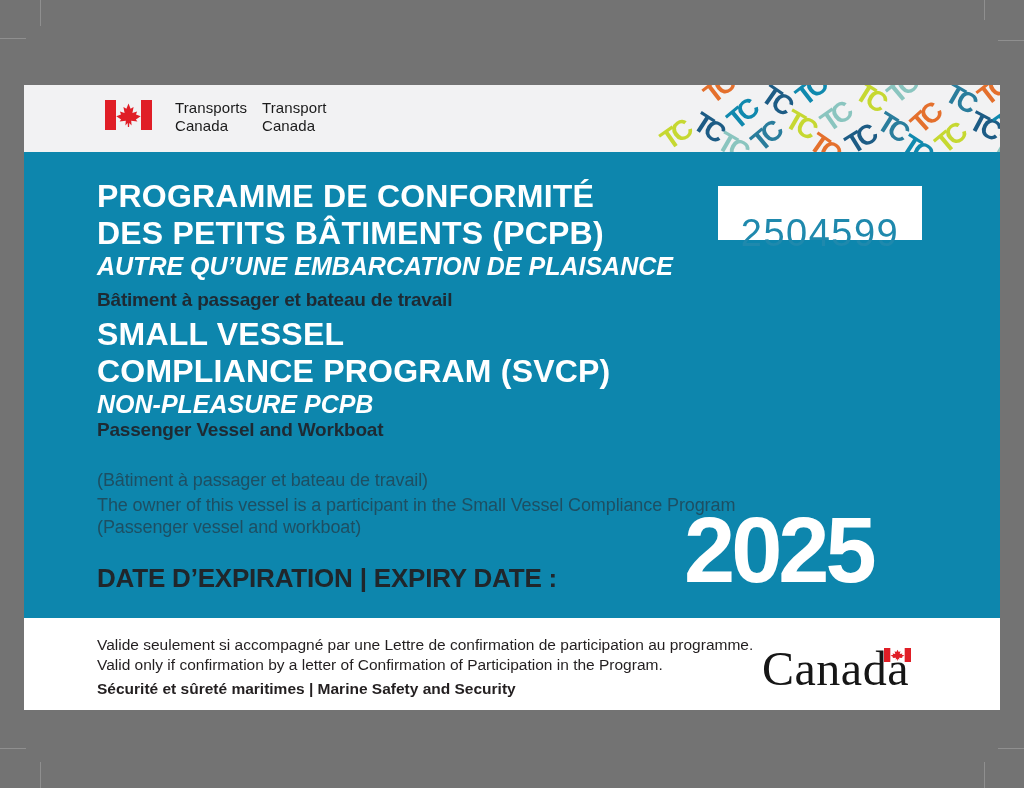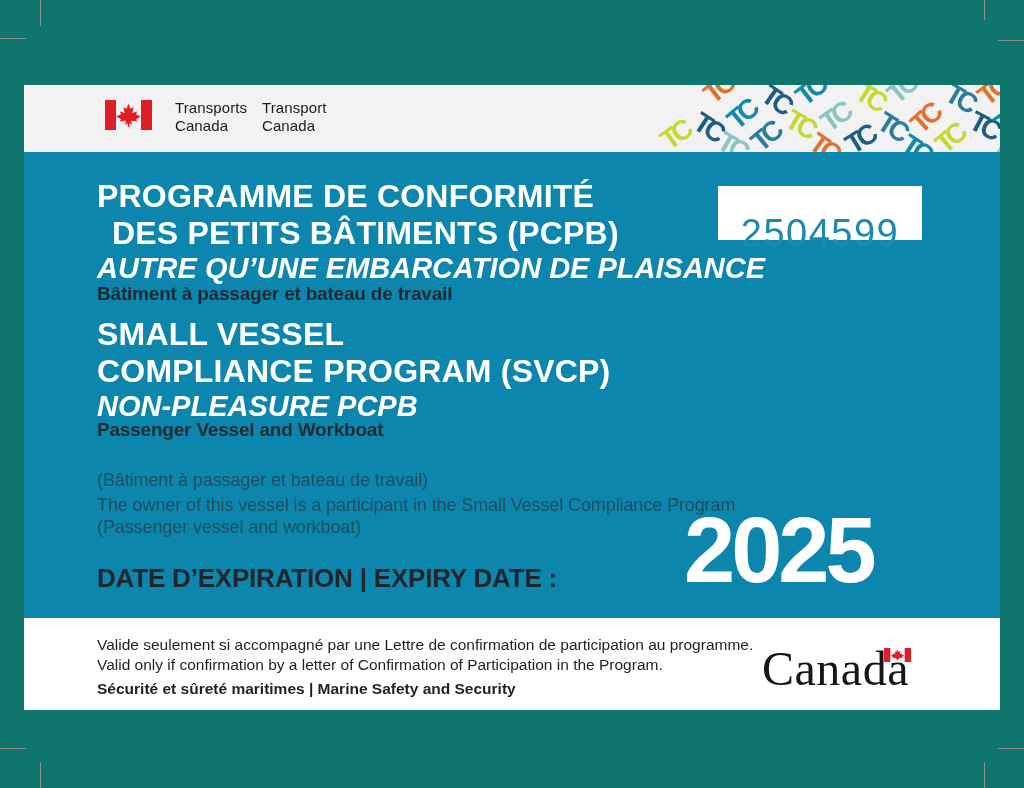--- a/index.html
+++ b/index.html
@@ -1,29 +1,29 @@
 <!DOCTYPE html>
 <html><head>
 <meta charset="utf-8">
 <style>
   * { margin:0; padding:0; box-sizing:border-box; }
   html,body { background:#ffffff; }
   .canvas {
-    position:relative; width:1024px; height:788px; background:#0f766e;
+    position:relative; width:1024px; height:788px; background:#737373;
     font-family:"Liberation Sans","DejaVu Sans",sans-serif; overflow:hidden;
   }
   .crop { position:absolute; background:#8f8f8f; }
   .card { position:absolute; left:24px; top:85px; width:976px; height:625px; background:#ffffff; }
   .band-header { position:absolute; left:0; top:0; width:976px; height:67px; background:#f2f2f3; }
   .band-teal   { position:absolute; left:0; top:67px; width:976px; height:466px; background:#0d86ad; }
   .fip-flag { position:absolute; left:81px; top:15px; width:47px; height:30px; }
   .dept { position:absolute; top:14px; font-size:15px; line-height:18px; color:#1b1b1b; letter-spacing:.1px; }
   .tc-pattern { position:absolute; left:631px; top:0; width:345px; height:67px; overflow:hidden; }
   .title-w  { position:absolute; left:73px; color:#ffffff; font-weight:800; font-size:32px; letter-spacing:.2px; white-space:nowrap; }
-  .subtitle-w { position:absolute; left:73px; color:#ffffff; font-weight:800; font-style:italic; font-size:29px; white-space:nowrap; }
+  .subtitle-w { position:absolute; left:73px; color:#ffffff; font-weight:800; font-style:italic; font-size:25px; white-space:nowrap; }
   .tagline-d  { position:absolute; left:73px; color:#1e2a33; font-weight:700; font-size:19px; letter-spacing:-.2px; white-space:nowrap; }
   .serial-box { position:absolute; left:694px; top:101px; width:204px; height:54px; background:#ffffff;
                 display:flex; align-items:center; justify-content:center; }
   .serial-num { color:#1f89ad; font-size:38px; font-weight:400; letter-spacing:1.5px;margin-top:40px; }
   .para { position:absolute; left:73px; color:#1d4f63; font-size:18px; letter-spacing:-.1px; white-space:nowrap; }
   .expiry-label { position:absolute; left:73px; top:466px; color:#20262b; font-weight:800; font-size:26px; letter-spacing:-.2px; white-space:nowrap; }
   .expiry-year  { position:absolute; left:660px; top:419px; color:#ffffff; font-weight:800; font-size:92px; line-height:92px; letter-spacing:-4px; }
   .foot-line { position:absolute; left:73px; color:#231f20; font-size:15.5px; white-space:nowrap; }
   .foot-bold { font-weight:700; }
   .wordmark { position:absolute; left:738px; top:556px; font-family:"Liberation Serif","DejaVu Serif",serif;
@@ -82,23 +82,23 @@
           <text transform="translate(152,62) rotate(35)" fill="#e4702d" font-size="28" font-weight="800" letter-spacing="-5" font-family="&quot;Liberation Sans&quot;,&quot;DejaVu Sans&quot;,sans-serif">TC</text>
           <text transform="translate(198,70) rotate(-32)" fill="#1d5c85" font-size="28" font-weight="800" letter-spacing="-5" font-family="&quot;Liberation Sans&quot;,&quot;DejaVu Sans&quot;,sans-serif">TC</text>
           <text transform="translate(244,64) rotate(33)" fill="#1089ae" font-size="28" font-weight="800" letter-spacing="-5" font-family="&quot;Liberation Sans&quot;,&quot;DejaVu Sans&quot;,sans-serif">TC</text>
           <text transform="translate(290,70) rotate(-40)" fill="#c6d831" font-size="28" font-weight="800" letter-spacing="-5" font-family="&quot;Liberation Sans&quot;,&quot;DejaVu Sans&quot;,sans-serif">TC</text>
           <text transform="translate(336,64) rotate(30)" fill="#8ac5bf" font-size="28" font-weight="800" letter-spacing="-5" font-family="&quot;Liberation Sans&quot;,&quot;DejaVu Sans&quot;,sans-serif">TC</text>
         </svg>
     </div>
 
     <div class="band-teal">
       <div class="title-w" style="top:26px;">PROGRAMME DE CONFORMITÉ</div>
-      <div class="title-w" style="top:63px;margin-left:15px;">DES PETITS BÂTIMENTS (PCPB)</div>
+      <div class="title-w" style="top:63px;">DES PETITS BÂTIMENTS (PCPB)</div>
       <div class="subtitle-w" style="top:100px;">AUTRE QU’UNE EMBARCATION DE PLAISANCE</div>
-      <div class="tagline-d" style="top:131px;">Bâtiment à passager et bateau de travail</div>
+      <div class="tagline-d" style="top:137px;">Bâtiment à passager et bateau de travail</div>
 
       <div class="serial-box" style="top:34px;">
         <span class="serial-num">2504599</span>
       </div>
 
       <div class="title-w" style="top:201px;">COMPLIANCE PROGRAM (SVCP)</div>
       <div class="title-w" style="top:164px;">SMALL VESSEL</div>
       <div class="subtitle-w" style="top:238px;">NON-PLEASURE PCPB</div>
       <div class="tagline-d" style="top:267px;">Passenger Vessel and Workboat</div>
 

